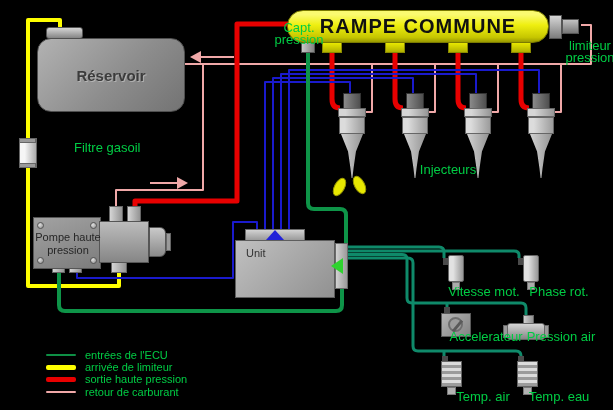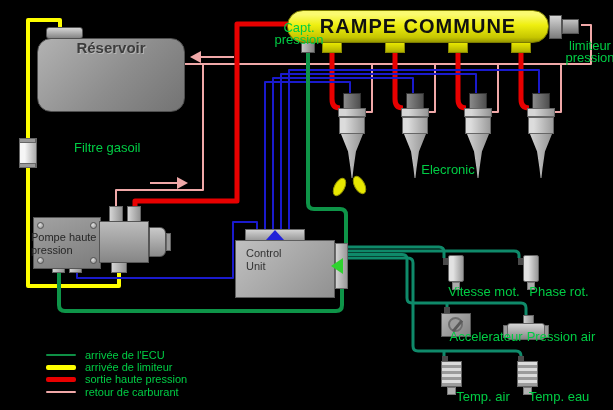--- a/index.html
+++ b/index.html
@@ -15,34 +15,34 @@
         background:linear-gradient(180deg,#fafa70 12%,#efef10 45%,#c6c600 85%,#9a9a00);
         border:1px solid #7a7a00;display:flex;align-items:center;justify-content:center;}
   .rail-title{font-size:20px;font-weight:bold;color:#111;letter-spacing:1px;}
   .rail-flange{left:549px;top:15px;width:13px;height:24px;background:linear-gradient(180deg,#d6d6d6,#7d7d7d);border:1px solid #555;}
   .rail-stub{left:562px;top:19px;width:17px;height:15px;background:linear-gradient(180deg,#c2c2c2,#777);border:1px solid #555;}
   .port{top:43px;width:20px;height:10px;background:linear-gradient(180deg,#e8e800,#b0b000);border:1px solid #8a8a00;border-top:none;}
   .port-gray{left:301px;top:43px;width:14px;height:10px;background:linear-gradient(90deg,#c9c9c9,#818181);border:1px solid #555;border-top:none;}
   
   .tank{left:37px;top:38px;width:148px;height:74px;border-radius:14px;
         background:linear-gradient(135deg,#b2b2b2,#8d8d8d 55%,#737373);border:1px solid #4f4f4f;
-        display:flex;align-items:flex-start;justify-content:center;}
+        display:flex;align-items:center;justify-content:center;}
   .tank-label{font-size:15px;font-weight:bold;color:#3c3c3c;text-shadow:1px 1px 0 rgba(210,210,210,.55);}
   .tank-cap{left:46px;top:27px;width:37px;height:12px;border-radius:3px;background:linear-gradient(180deg,#d6d6d6,#848484);border:1px solid #555;}
   
   .filter{left:19px;top:138px;width:18px;height:30px;background:linear-gradient(90deg,#f6f6f6 30%,#ababab);border:1px solid #666;}
   .filter .cap{position:absolute;left:-1px;width:17px;height:5px;background:#9a9a9a;border:1px solid #666;}
   
   .pump-plate{left:33px;top:217px;width:68px;height:52px;background:linear-gradient(160deg,#a2a2a2,#7c7c7c);border:1px solid #565656;}
   .screw{position:absolute;width:7px;height:7px;border-radius:50%;background:radial-gradient(circle at 35% 35%,#e0e0e0,#8a8a8a);border:1px solid #555;}
   .pump-body{left:99px;top:221px;width:50px;height:42px;background:linear-gradient(180deg,#bcbcbc,#868686);border:1px solid #565656;}
   .pump-cyl{left:149px;top:227px;width:17px;height:30px;background:linear-gradient(180deg,#c9c9c9,#8a8a8a);border:1px solid #565656;border-radius:0 6px 6px 0;}
   .pump-tip{left:166px;top:233px;width:5px;height:18px;background:#9a9a9a;border:1px solid #666;}
   .stub{background:linear-gradient(90deg,#d5d5d5,#949494);border:1px solid #666;}
-  .pump-label{left:31px;top:231px;width:74px;text-align:left;font-size:11px;line-height:13px;color:#262626;}
+  .pump-label{left:31px;top:231px;width:74px;text-align:center;font-size:11px;line-height:13px;color:#262626;}
   
   .ecu{left:235px;top:240px;width:100px;height:58px;background:linear-gradient(135deg,#c0c0c0,#919191);border:1px solid #5e5e5e;padding:6px 0 0 10px;}
   .ecu div{font-size:11px;line-height:13px;color:#333;}
   .ecu-strip-top{left:245px;top:229px;width:60px;height:12px;background:linear-gradient(180deg,#d2d2d2,#9a9a9a);border:1px solid #6a6a6a;}
   .ecu-strip-right{left:335px;top:243px;width:13px;height:46px;background:linear-gradient(90deg,#d2d2d2,#9a9a9a);border:1px solid #6a6a6a;}
   .tri-up{left:266px;top:230px;width:0;height:0;border-left:9px solid transparent;border-right:9px solid transparent;border-bottom:10px solid #2222d8;}
   .tri-left{left:331px;top:258px;width:0;height:0;border-top:8px solid transparent;border-bottom:8px solid transparent;border-right:12px solid #2fd32f;}
   
   .injector{top:93px;width:28px;height:85px;}
   .inj-cap{position:absolute;left:5px;top:0;width:18px;height:16px;background:linear-gradient(90deg,#8a8a8a,#4f4f4f);border:1px solid #333;}
@@ -162,21 +162,20 @@
   <div class="abs pump-body"></div>
   <div class="abs pump-cyl"></div>
   <div class="abs pump-tip"></div>
   <div class="abs pump-label">
     <div>Pompe haute</div>
     <div>pression</div>
   </div>
 
   <div class="abs ecu-strip-top"></div>
   <div class="abs ecu">
-    <div>Control</div>
     <div>Unit</div>
   </div>
   <div class="abs ecu-strip-right"></div>
   <div class="abs tri-up"></div>
   <div class="abs tri-left"></div>
 
   <div class="abs injector" style="left:338px">
     <div class="inj-cap"></div>
     <div class="inj-flange"></div>
     <div class="inj-body"></div>
@@ -236,31 +235,31 @@
   </div>
 
   <div class="lbl center" style="left:235px;top:22px;width:68px">
     <div>Capt.</div>
     <div>pression</div>
   </div>
   <div class="lbl center" style="left:524px;top:40px;width:72px">
     <div>limiteur</div>
     <div>pression</div>
   </div>
-  <div class="lbl center" style="left:372px;top:164px;width:92px">Elecronic</div>
+  <div class="lbl center" style="left:372px;top:164px;width:92px">Injecteurs</div>
   <div class="lbl center" style="left:413px;top:286px;width:82px">Vitesse mot.</div>
   <div class="lbl center" style="left:488px;top:286px;width:82px">Phase rot.</div>
   <div class="lbl center" style="left:489px;top:331px;width:84px">Pression air</div>
   <div class="lbl center" style="left:414px;top:331px;width:84px">Accelerateur</div>
   <div class="lbl center" style="left:411px;top:391px;width:84px">Temp. air</div>
   <div class="lbl center" style="left:487px;top:391px;width:84px">Temp. eau</div>
 
   <div class="legend-row" style="top:349px">
     <span class="legend-swatch" style="background: rgb(14, 143, 69); height: 2px;"></span>
-    <span class="legend-label">arrivée de l'ECU</span>
+    <span class="legend-label">entrées de l'ECU</span>
   </div>
   <div class="legend-row" style="top:361px">
     <span class="legend-swatch" style="background: rgb(255, 255, 0); height: 5px;"></span>
     <span class="legend-label">arrivée de limiteur</span>
   </div>
   <div class="legend-row" style="top:386px">
     <span class="legend-swatch" style="background: rgb(240, 168, 168); height: 2px;"></span>
     <span class="legend-label">retour de carburant</span>
   </div>
   <div class="legend-row" style="top:373px">

